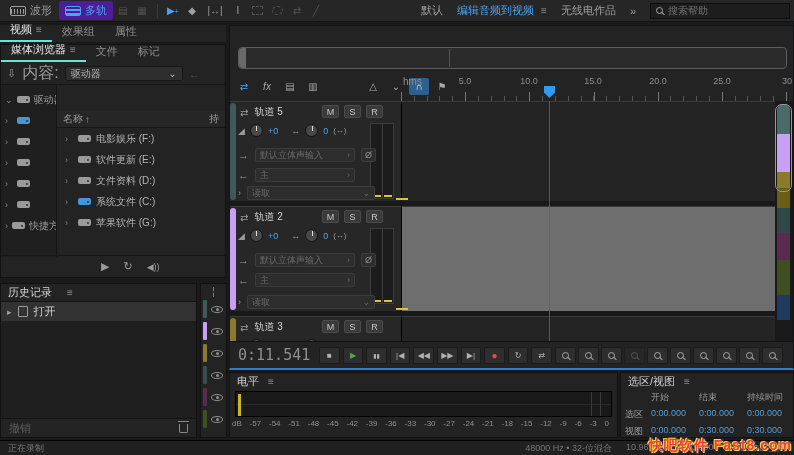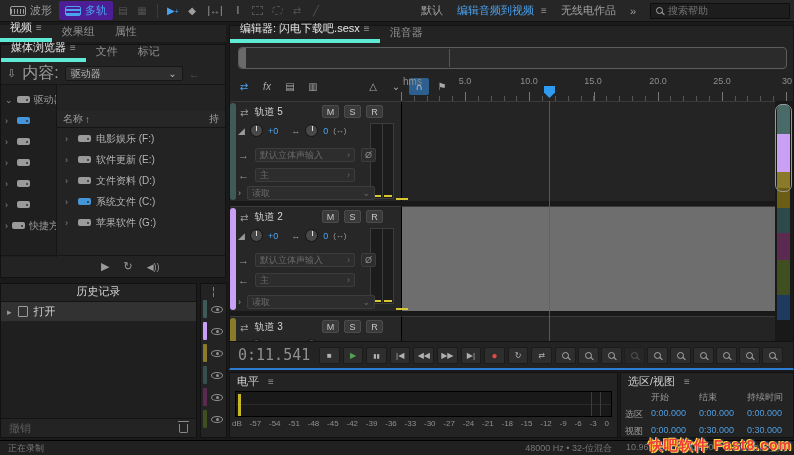--- a/index.html
+++ b/index.html
@@ -27,21 +27,21 @@
   #searchbox { display:flex; align-items:center; gap:5px; background:#1d1d1d; border:1px solid #0e0e0e;
                width:140px; height:16px; padding:0 5px; }
   #searchbox input { background:transparent; border:none; outline:none; color:#8a8a8a; font-size:10px; width:110px;
                font-family:"Liberation Sans",sans-serif; }
   .mag { display:inline-block; width:7px; height:7px; border:1px solid #a8a8a8; border-radius:50%; position:relative; flex:none; }
   .mag::after { content:""; position:absolute; width:4px; height:1px; background:#a8a8a8; right:-3px; bottom:-1px; transform:rotate(45deg); }
 
   
   .tabrow { display:flex; align-items:flex-end; gap:0; height:17px; background:#232323; }
   .tab { padding:2px 10px 3px 10px; color:#8f8f8f; font-size:11px; white-space:nowrap; }
-  .tab.active { color:#e4e4e4; border-bottom:4px solid #5eead4;margin-top:33px; }
+  .tab.active { color:#e4e4e4; border-bottom:2px solid #5eead4;margin-top:33px; }
   .menuglyph { color:#8f8f8f; font-size:10px; margin-left:4px; }
 
   
   #left-tabs { left:0; top:25px; width:226px; }
   #media-panel { left:0; top:44px; width:226px; height:234px; }
   #mb-toolbar { position:absolute; left:0; top:18px; width:100%; height:22px; display:flex; align-items:center; gap:6px; padding:0 6px; border-bottom:1px solid #161616; }
   #content-dd { display:flex; align-items:center; justify-content:space-between; width:118px; height:15px;
                 background:#2e2e2e; border:1px solid #171717; border-radius:2px; padding:0 5px; color:#b0b0b0; font-size:10px; }
   #mb-body { position:absolute; left:0; top:40px; width:100%; height:172px; display:flex; }
   #mb-tree { width:56px; background:#1f1f1f; border-right:1px solid #151515; padding-top:4px; }
@@ -52,21 +52,21 @@
   .mbrow { display:flex; align-items:center; gap:5px; height:21px; padding-left:8px; color:#b4b4b4; font-size:10px; }
   .chev { color:#8a8a8a; font-size:9px; width:8px; }
   .drv { display:inline-block; width:13px; height:7px; background:#9a9a9a; border-radius:2px; position:relative; flex:none; }
   .drv::after { content:""; position:absolute; right:2px; top:2.5px; width:2px; height:2px; border-radius:50%; background:#2e2e2e; }
   .drv.blue { background:#4596d8; }
   #mb-foot { position:absolute; left:0; bottom:0; width:100%; height:22px; border-top:1px solid #161616;
              display:flex; align-items:center; gap:14px; padding-left:100px; color:#9a9a9a; }
 
   
   #history-panel { left:0; top:283px; width:197px; height:155px; display:flex; flex-direction:column; }
-  #history-head { height:17px; display:flex; align-items:center; padding:0 7px; color:#d0d0d0; gap:11px;flex-direction:column; }
+  #history-head { height:17px; display:flex; align-items:center; padding:0 7px; color:#d0d0d0; gap:11px; }
   #history-list { flex:1; background:#1f1f1f; border-top:1px solid #141414; border-bottom:1px solid #141414; }
   .hrow { display:flex; align-items:center; gap:6px; height:19px; padding:0 6px; background:#323232; color:#cfcfcf; }
   .doc { width:10px; height:11px; border:1px solid #9a9a9a; border-radius:1px; display:inline-block; }
   #history-foot { height:18px; display:flex; align-items:center; padding:0 8px; color:#5c5c5c; }
   .trash { width:9px; height:9px; border:1px solid #8a8a8a; border-top:none; border-radius:0 0 2px 2px; position:relative; display:inline-block; margin-left:auto; }
   .trash::before { content:""; position:absolute; top:-3px; left:-2px; right:-2px; height:1px; background:#8a8a8a; }
 
   
   #eyestrip { left:200px; top:283px; width:27px; height:155px; background:#232323; border:1px solid #121212; }
   .eyerow { display:flex; align-items:center; height:22px; position:relative; }
@@ -330,24 +330,20 @@
       <span class="chip" style="background:#5c2a50"></span>
       <span class="eye"></span>
     </div>
   <div class="eyerow">
       <span class="chip" style="background:#3f4f1f"></span>
       <span class="eye"></span>
     </div>
 </div>
 
 <div id="editor" class="abs">
-  <div id="editor-tabs" class="tabrow">
-    <span class="tab active"><span>编辑器: 闪电下载吧.sesx</span><span class="menuglyph">≡</span></span>
-    <span class="tab">混音器</span>
-  </div>
 
   <div id="navigator">
     <div id="nav-handle"></div>
     <div id="nav-red"></div>
   </div>
 
   <div id="ed-tools">
     <span class="edbtn blue">⇄</span>
     <span class="edbtn" style="font-style:italic">fx</span>
     <span class="edbtn">▤</span>

